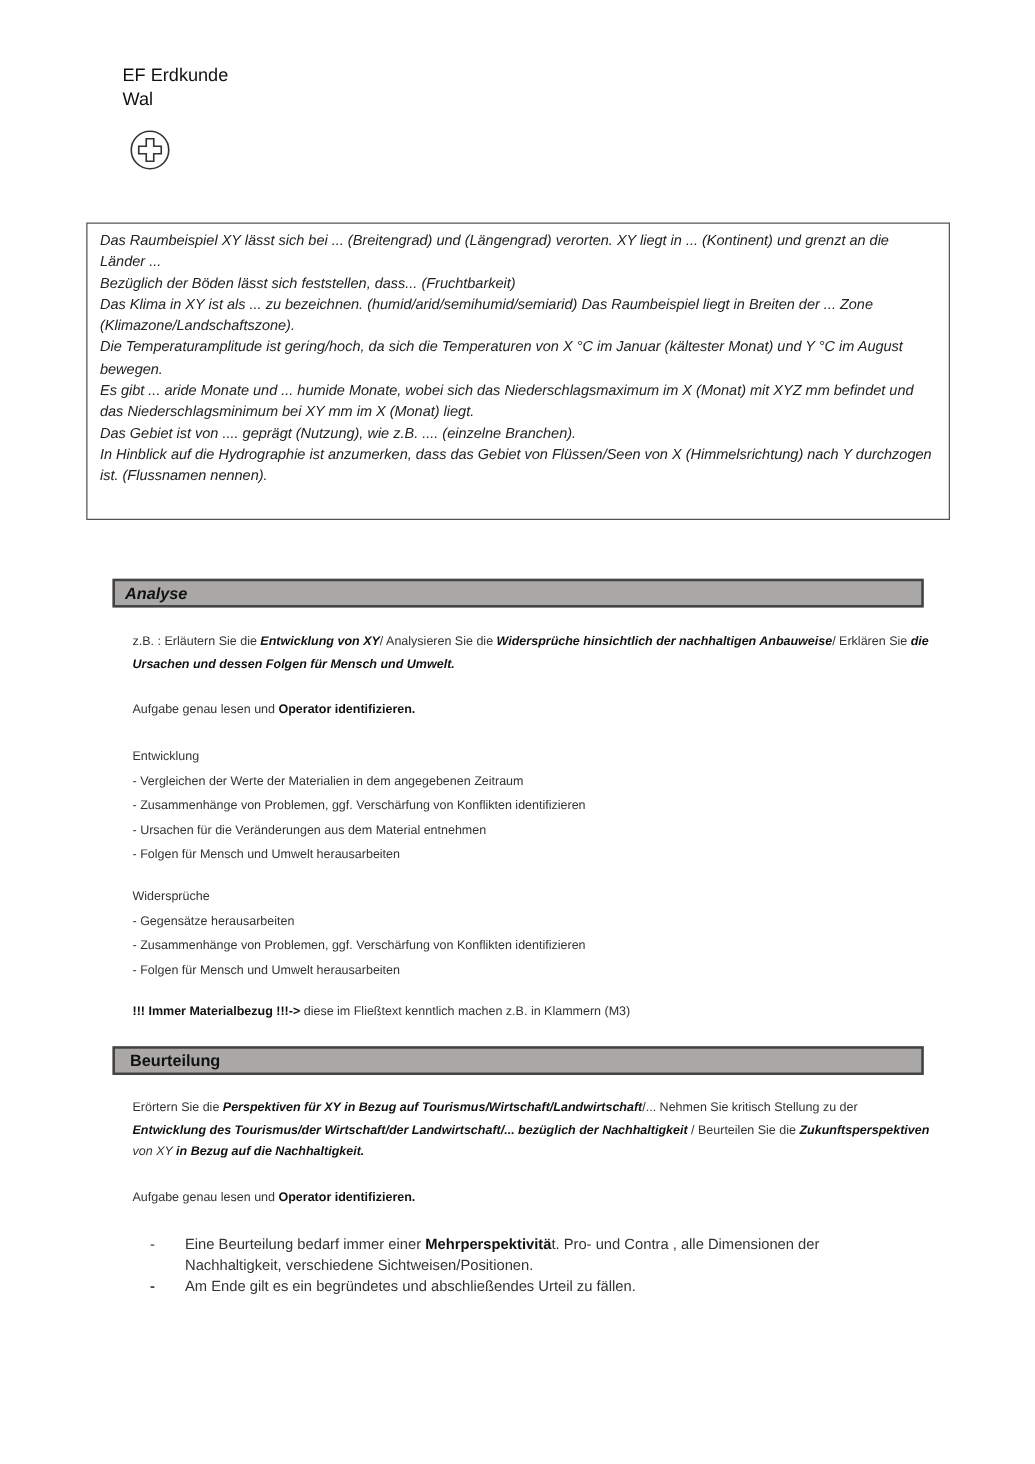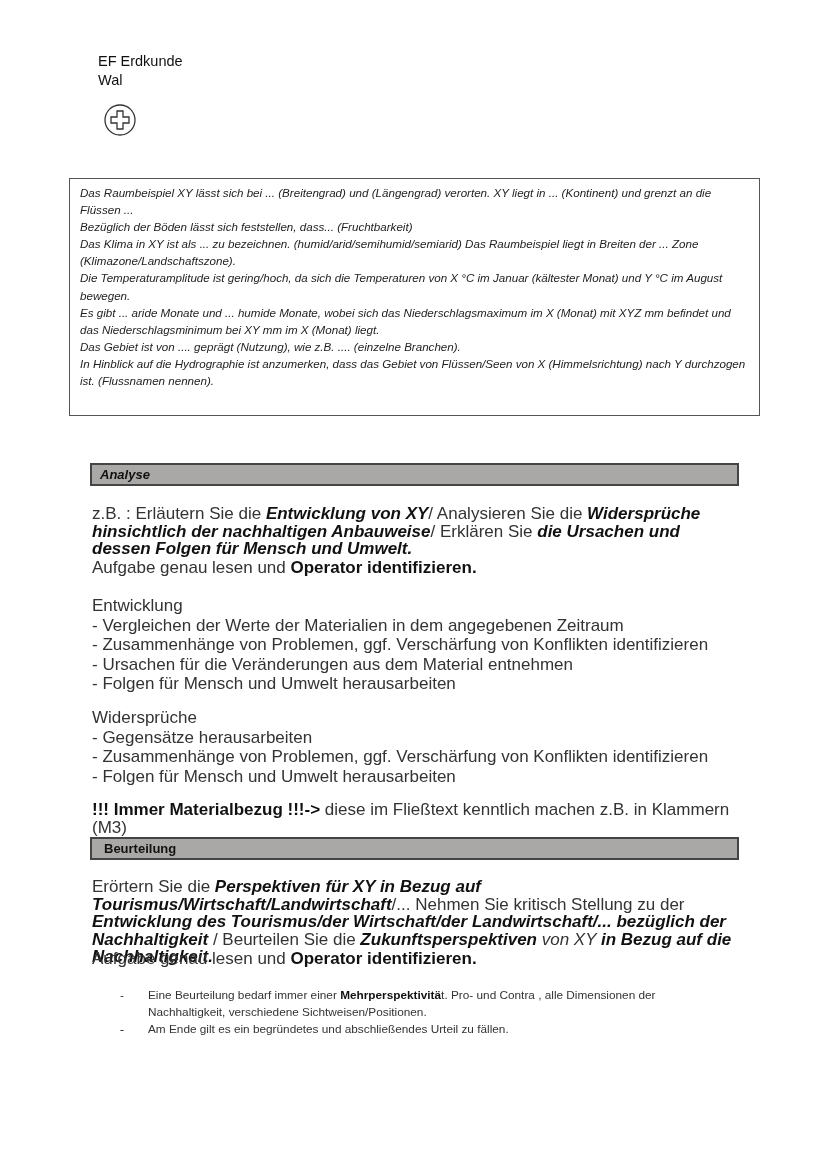--- a/index.html
+++ b/index.html
@@ -8,21 +8,21 @@
     .abs { position: absolute; }
     .header-title { left: 98px; top: 52px; font-size: 14.5px; line-height: 19px; color: #111; }
     .icon-plus { left: 104px; top: 104px; width: 32px; height: 32px; }
     .template-box { left: 69px; top: 178px; width: 691px; height: 238px; border: 1px solid #555;
                     box-sizing: border-box; padding: 5px 10px; font-style: italic; font-size: 11.6px;
                     line-height: 17.1px; color: #222; }
     .template-box p { margin: 0; }
     .section-bar { left: 90px; width: 649px; height: 23px; background: #aaa8a6; border: 2px solid #444;
                    box-sizing: border-box; font-weight: bold; font-size: 13px; line-height: 19px;
                    padding-left: 8px; color: #111; }
-    .para { left: 92px; font-size: 17px; line-height: 17.5px; color: #333; width: 640px; }
+    .para { left: 106px; font-size: 10px; line-height: 17.5px; color: #333; width: 640px; }
     .para b { color: #111; }
     .para .bi { font-weight: bold; font-style: italic; color: #111; }
     .para .i { font-style: italic; }
     .list p { margin: 0; }
     .dash-list { left: 120px; width: 600px; font-size: 11.8px; line-height: 17.2px; color: #333; }
     .dash-item { position: relative; padding-left: 28px; margin: 0; }
     .dash-item .dash { position: absolute; left: 0; top: 0; }
   </style>
 </head>
 <body>
@@ -33,21 +33,21 @@
 </div>
 
 <div class="abs icon-plus">
   <svg width="32" height="32" viewBox="0 0 32 32">
     <circle cx="16" cy="16" r="15" fill="none" stroke="#333" stroke-width="1.3"></circle>
     <path d="M13 7 H19 V13 H25 V19 H19 V25 H13 V19 H7 V13 H13 Z" fill="none" stroke="#333" stroke-width="1.3"></path>
   </svg>
 </div>
 
 <div class="abs template-box">
-  <p>Das Raumbeispiel XY lässt sich bei ... (Breitengrad) und (Längengrad) verorten. XY liegt in ... (Kontinent) und grenzt an die Flüssen ...</p>
+  <p>Das Raumbeispiel XY lässt sich bei ... (Breitengrad) und (Längengrad) verorten. XY liegt in ... (Kontinent) und grenzt an die Länder ...</p>
   <p>Bezüglich der Böden lässt sich feststellen, dass... (Fruchtbarkeit)</p>
   <p>Das Klima in XY ist als ... zu bezeichnen. (humid/arid/semihumid/semiarid) Das Raumbeispiel liegt in Breiten der ... Zone (Klimazone/Landschaftszone).</p>
   <p>Die Temperaturamplitude ist gering/hoch, da sich die Temperaturen von X °C im Januar (kältester Monat) und Y °C im August bewegen.</p>
   <p>Es gibt ... aride Monate und ... humide Monate, wobei sich das Niederschlagsmaximum im X (Monat) mit XYZ mm befindet und das Niederschlagsminimum bei XY mm im X (Monat) liegt.</p>
   <p>Das Gebiet ist von .... geprägt (Nutzung), wie z.B. .... (einzelne Branchen).</p>
   <p>In Hinblick auf die Hydrographie ist anzumerken, dass das Gebiet von Flüssen/Seen von X (Himmelsrichtung) nach Y durchzogen ist. (Flussnamen nennen).</p>
 </div>
 
 <div class="abs section-bar" style="top:463px;font-style:italic;">Analyse</div>
 

